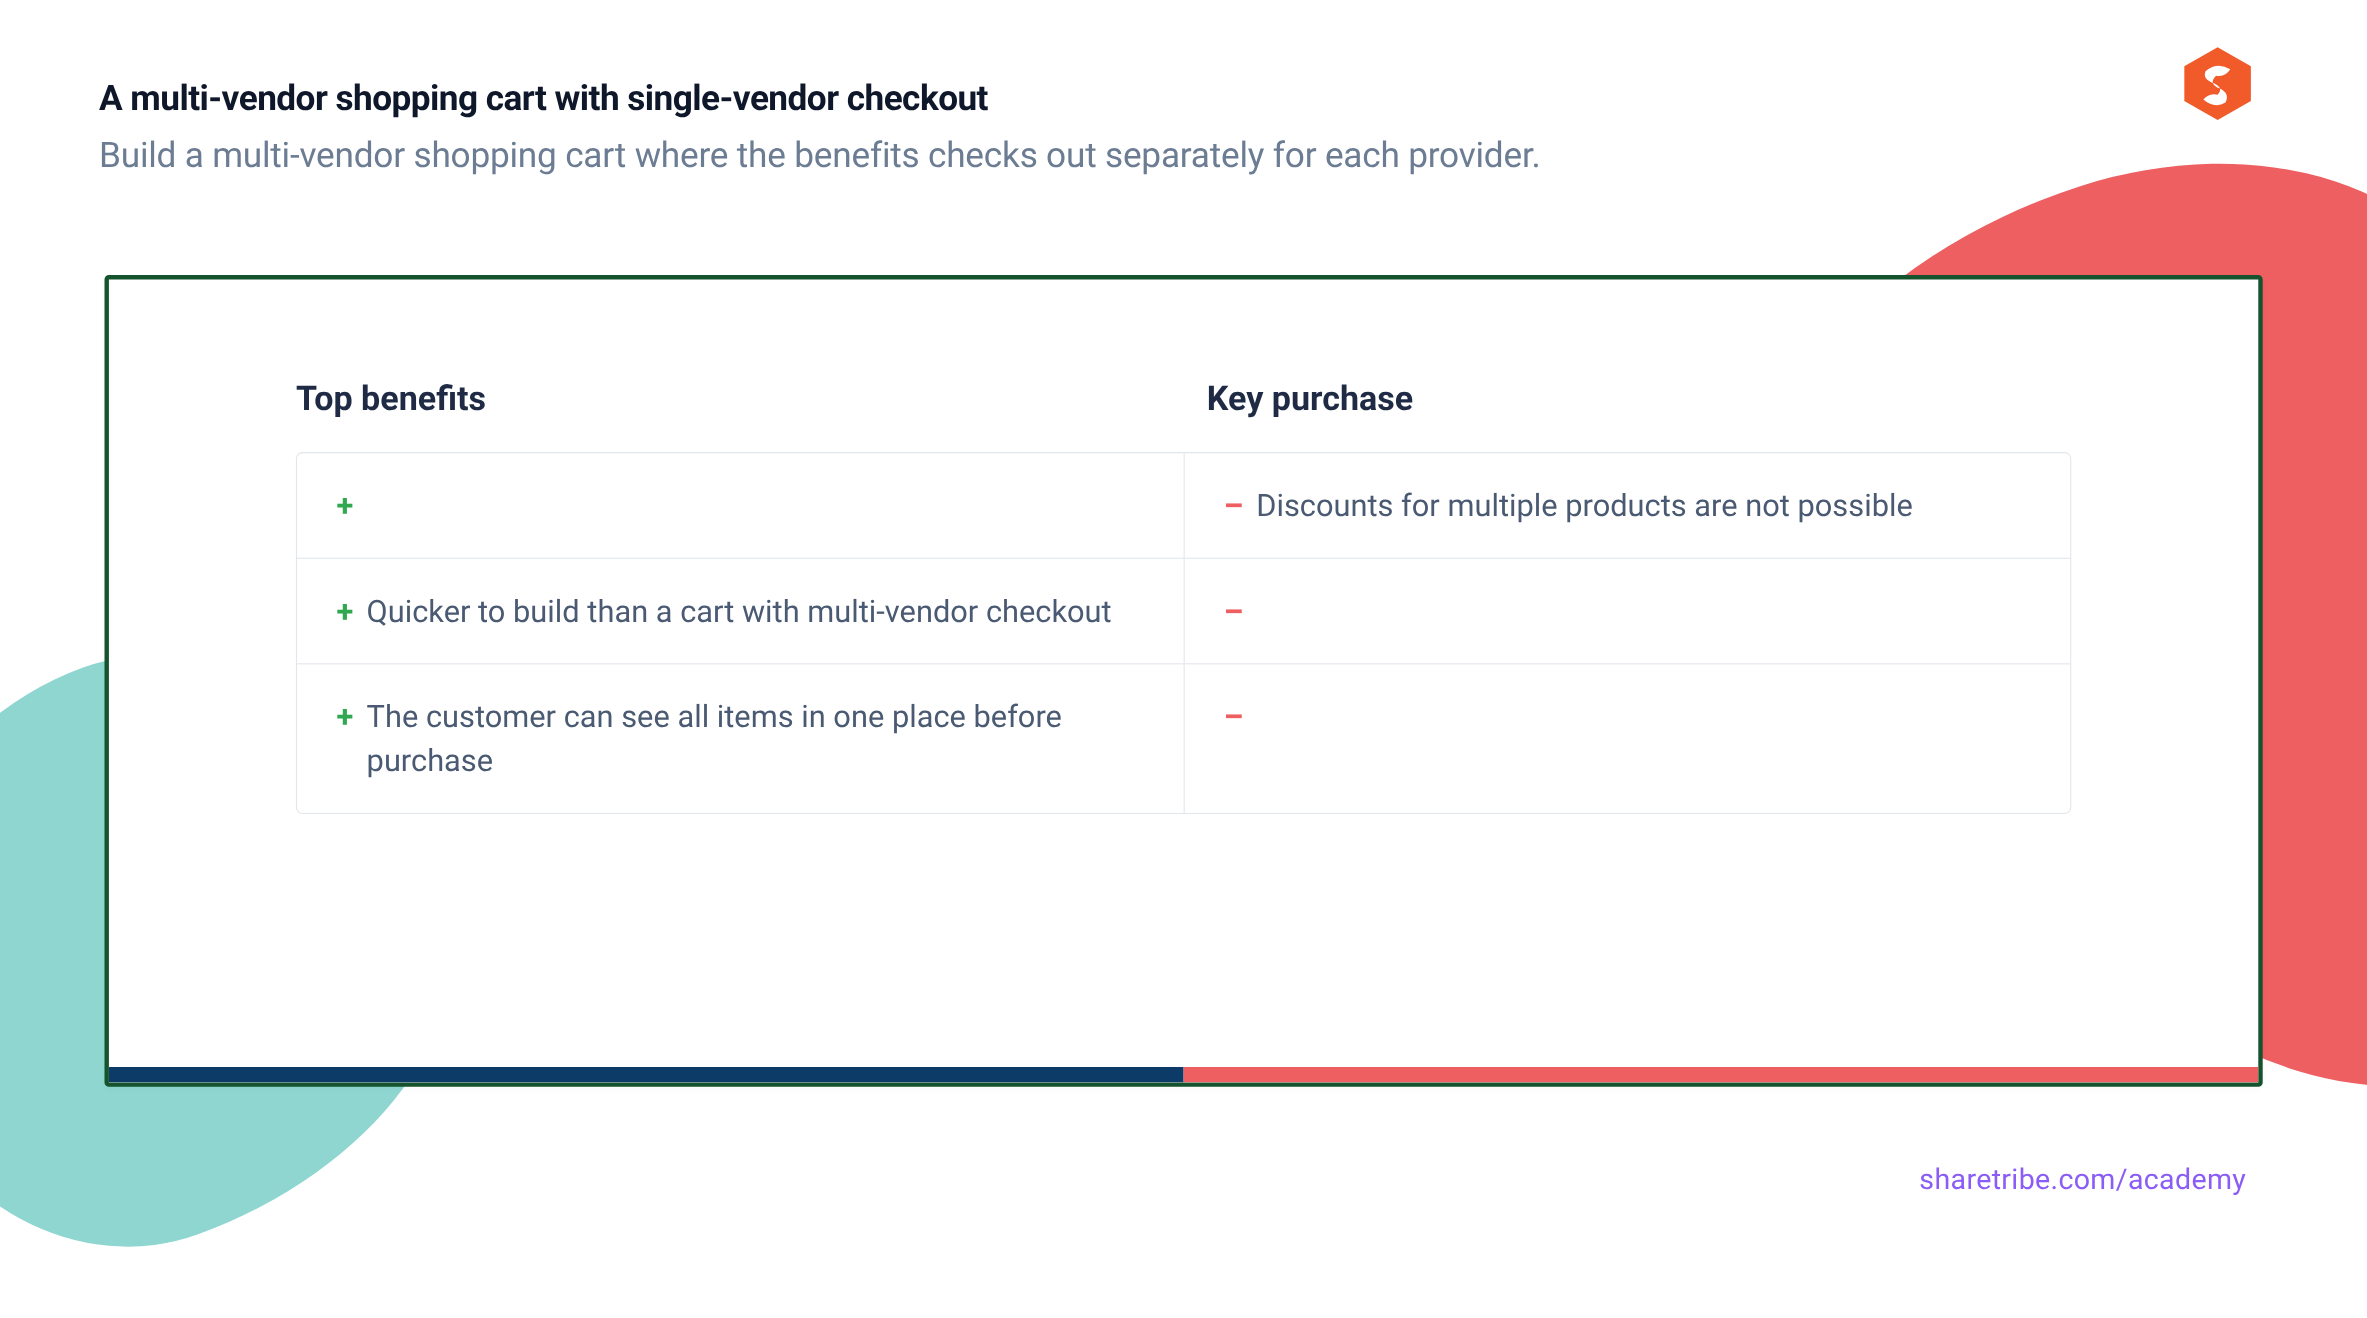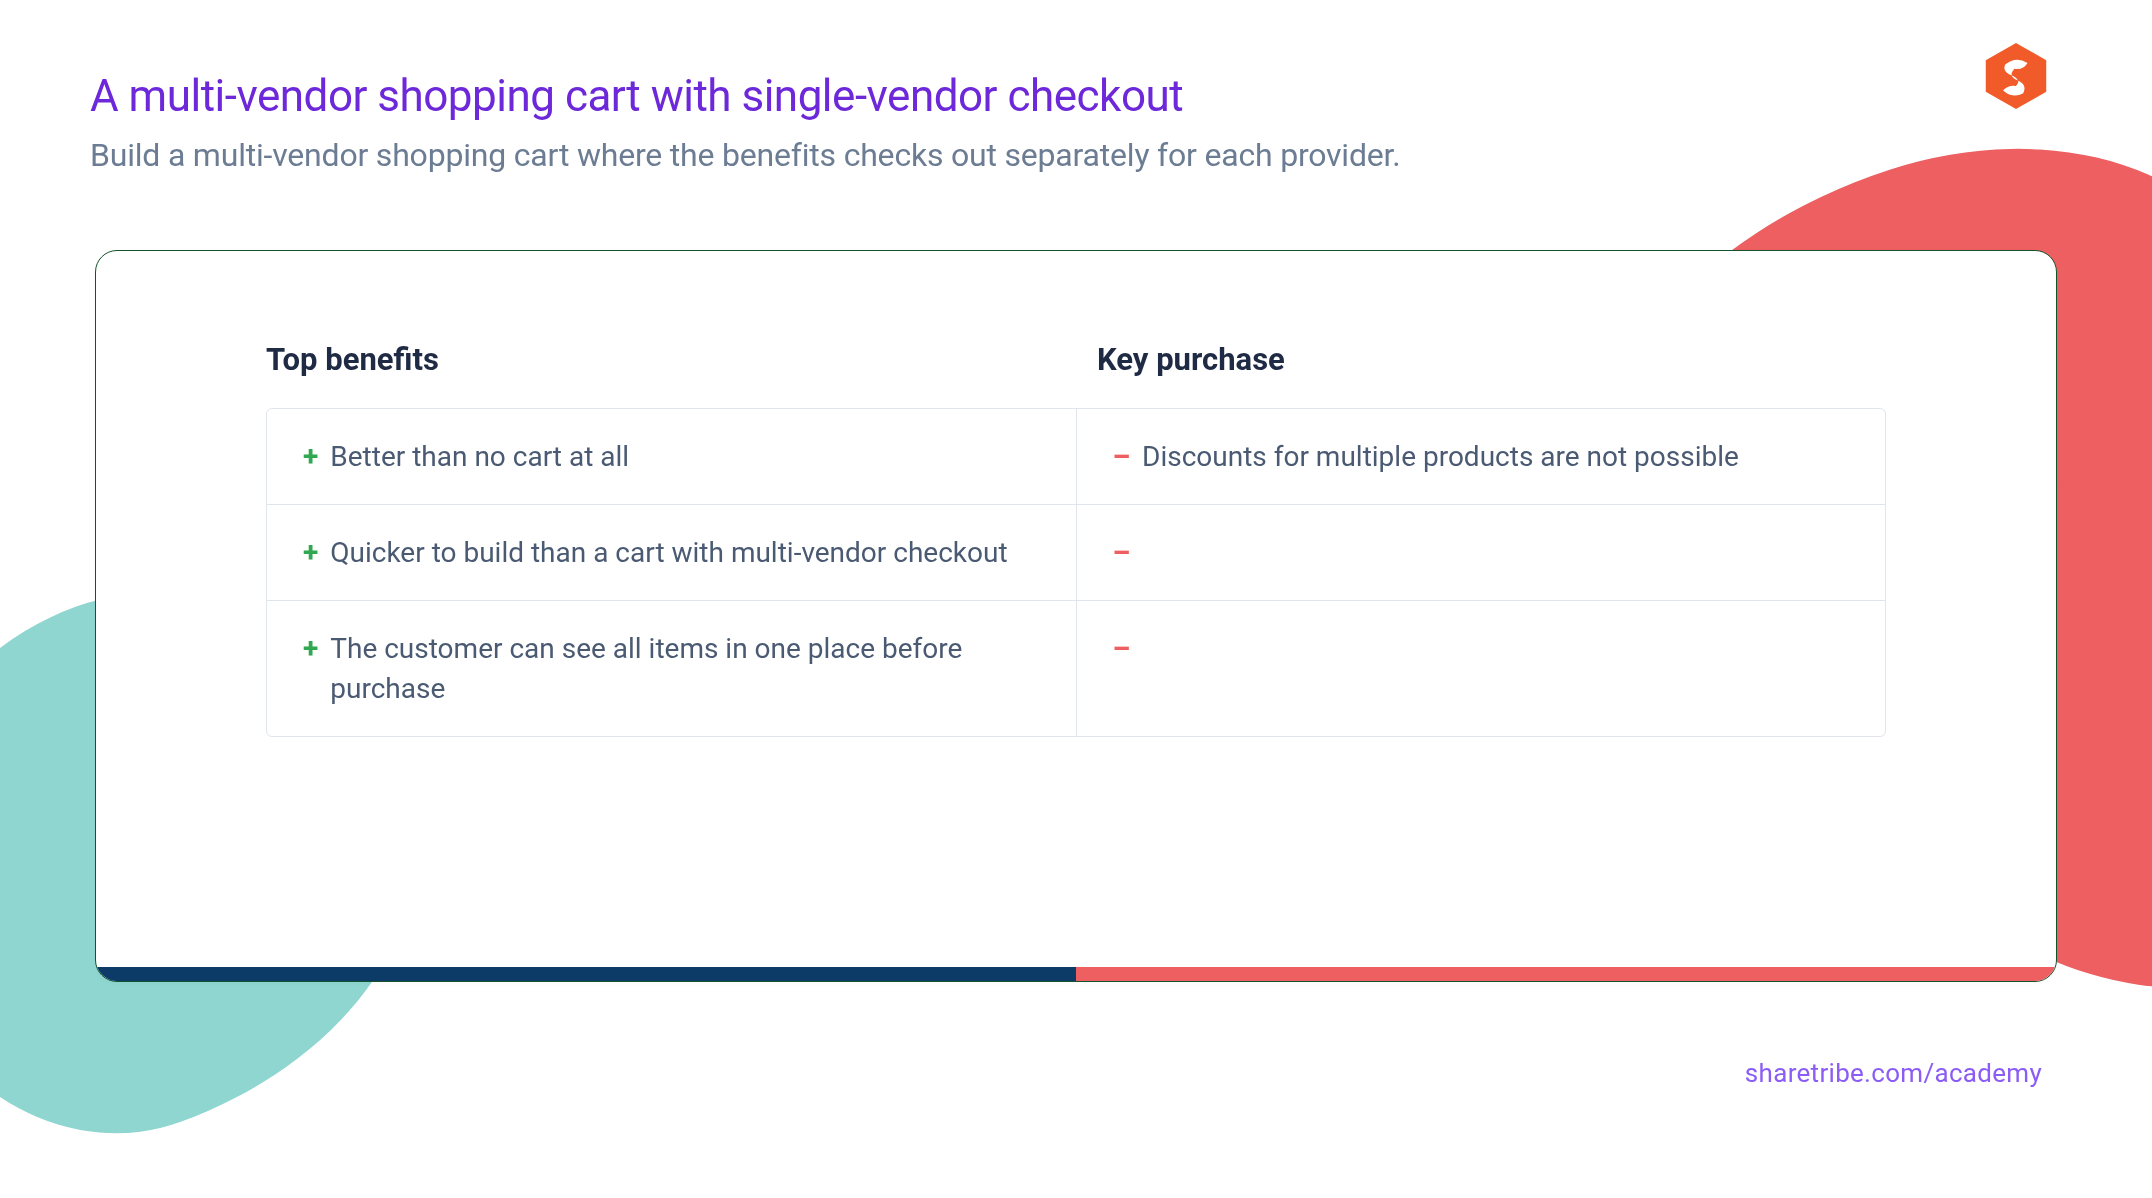--- a/index.html
+++ b/index.html
@@ -56,23 +56,23 @@
 
   
   .header {
     position: absolute;
     top: 70px;
     left: 90px;
     right: 90px;
     z-index: 2;
   }
   .title {
-    font-size: 44px;
-    font-weight: 400;
-    color: #6d28d9;
+    font-size: 32px;
+    font-weight: 700;
+    color: #0f172a;
     margin: 0 0 14px 0;
     letter-spacing: -0.5px;
   }
   .subtitle {
     font-size: 32px;
     font-weight: 400;
     color: #6b7c93;
     margin: 0;
     letter-spacing: -0.2px;
   }
@@ -86,22 +86,22 @@
   }
 
   
   .card {
     position: absolute;
     top: 250px;
     left: 95px;
     right: 95px;
     height: 730px;
     background: #ffffff;
-    border: 1px solid #14532d;
-    border-radius: 22px;
+    border: 4px solid #14532d;
+    border-radius: 4px;
     z-index: 1;
     box-shadow: 0 2px 6px rgba(0,0,0,0.02);
     overflow: hidden;
   }
   .card-inner {
     padding: 90px 170px 40px 170px;
   }
   .col-headers {
     display: flex;
     margin-bottom: 30px;
@@ -200,21 +200,20 @@
       <div class="col-headers">
         <div>Top benefits</div>
         <div>Key purchase</div>
       </div>
 
       <div class="grid">
 
         <div class="row">
           <div class="cell">
             <span class="plus">+</span>
-            <span class="cell-text">Better than no cart at all</span>
           </div>
           <div class="cell">
             <span class="minus">–</span>
             <span class="cell-text">Discounts for multiple products are not possible</span>
           </div>
         </div>
 
         <div class="row">
           <div class="cell">
             <span class="plus">+</span>

